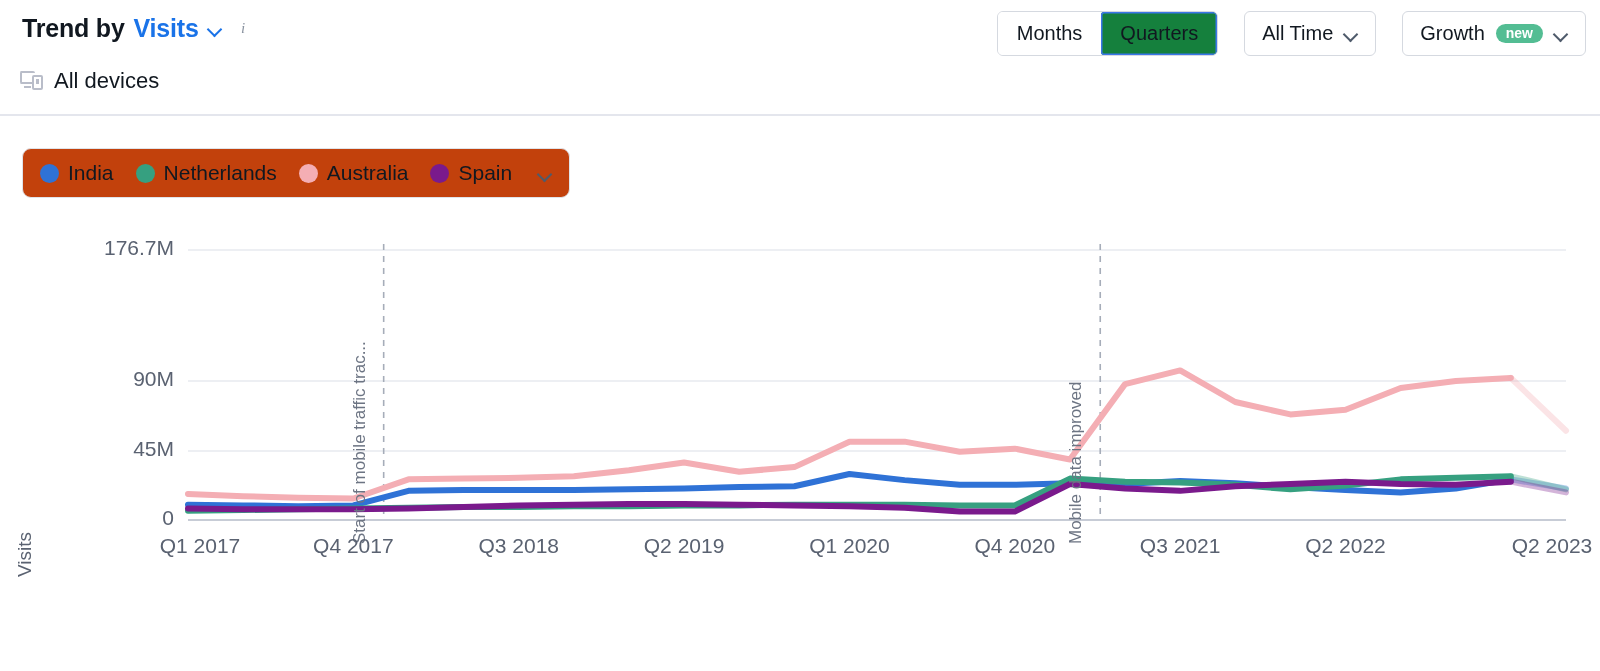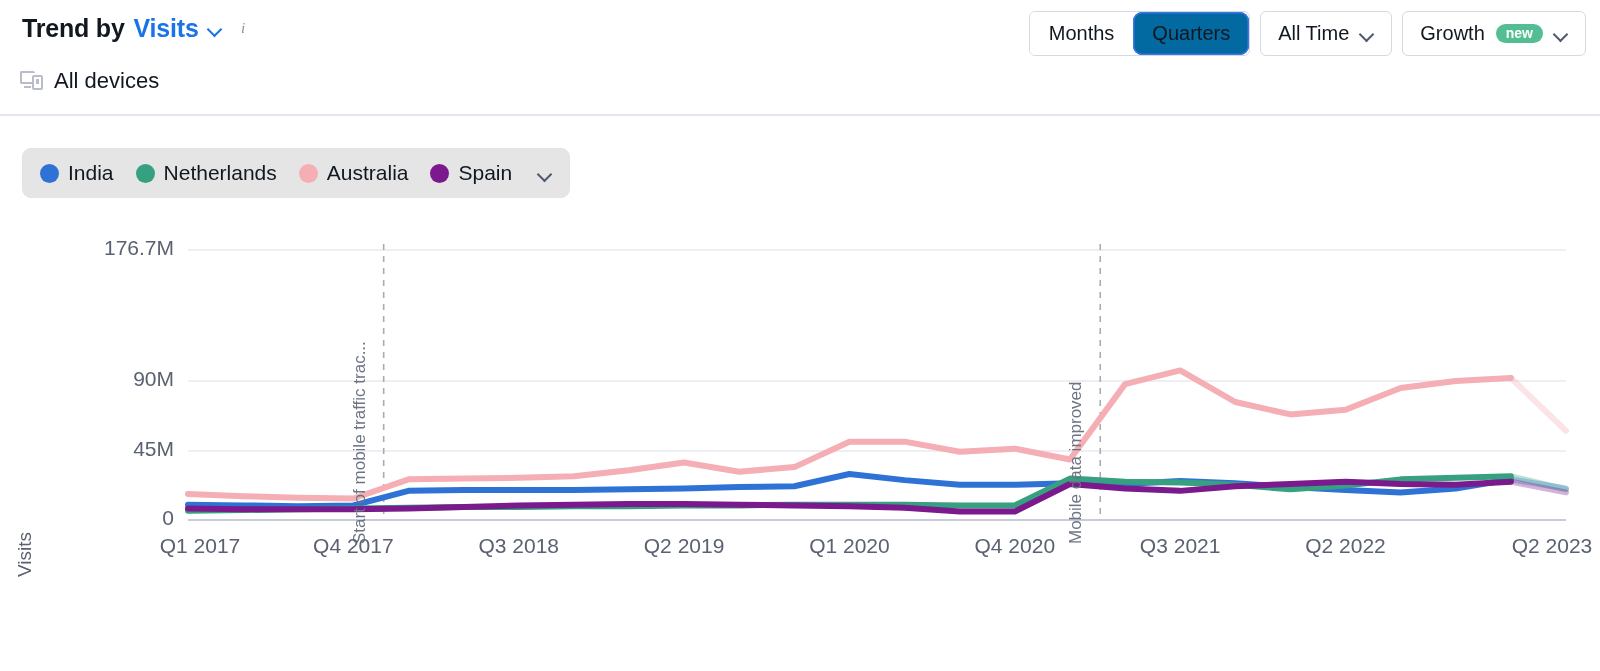--- a/index.html
+++ b/index.html
@@ -44,49 +44,49 @@
     border: 2px solid #b9bdc9; border-radius: 2px; background: #fff;
   }
   .devices-icon .phone::after {
     content:""; position:absolute; left:2px; top:2px; width:3px; height:5px; background:#b9bdc9;
   }
   .devices-label { font-size: 22px; color: #111820; }
 
   .header-divider { position: absolute; left: 0; top: 114px; width: 1600px; height: 2px; background: #e4e6ed; }
 
   
-  .toolbar { position: absolute; right: 14px; top: 11px; display: flex; align-items: center; gap: 10px; }
+  .toolbar { position: absolute; right: 14px; top: 11px; display: flex; align-items: center; gap: 26px; }
   .seg-group { display: flex; border: 1px solid #d5d9e0; border-radius: 6px; overflow: hidden; height: 45px; }
   .seg {
     display: flex; align-items: center; justify-content: center;
     padding: 0 19px; font-size: 20px; color: #111820; background: #fff; cursor: pointer;
     border: none; font-family: inherit;
   }
-  .seg.active { background: #0369a1; color: #111820; box-shadow: inset 0 0 0 1.5px #3b76e8; border-radius: 9px; }
+  .seg.active { background: #15803d; color: #111820; box-shadow: inset 0 0 0 1.5px #3b76e8; border-radius: 3px; }
   .pill {
     display: flex; align-items: center; gap: 11px; height: 45px; padding: 0 17px;
     border: 1px solid #d5d9e0; border-radius: 6px; background: #fff;
     font-size: 20px; color: #111820; cursor: pointer; font-family: inherit;
   }
   .badge-new {
     background: #53bd93; color: #fff; font-size: 14px; font-weight: bold;
     border-radius: 10px; padding: 2px 10px 3px; line-height: 1;
   }
   .export-btn {
     display: flex; align-items: center; gap: 11px; height: 45px; padding: 0 19px;
     border: 1px solid #e2e4ea; border-radius: 6px; background: #f1f2f5;
     font-size: 20px; color: #5a6271; cursor: pointer; font-family: inherit;
   }
 
   
   .legend {
     position: absolute; left: 22px; top: 148px;
     display: flex; align-items: center; gap: 22px;
     border: 1px solid #e0e3e9; border-radius: 9px;
-    height: 50px; padding: 0 17px; background: #e5e5e5;
+    height: 50px; padding: 0 17px; background: #c2410c;
   }
   .legend-item { display: flex; align-items: center; gap: 9px; cursor: pointer; }
   .legend-dot { width: 19px; height: 19px; border-radius: 50%; }
   .legend-label { font-size: 21px; color: #111820; }
 
   
   .chart-wrap { position: absolute; left: 0; top: 222px; width: 1600px; height: 360px; }
   .y-axis-title {
     position: absolute; left: 14px; top: 355px;
     transform: rotate(-90deg); transform-origin: left top;

